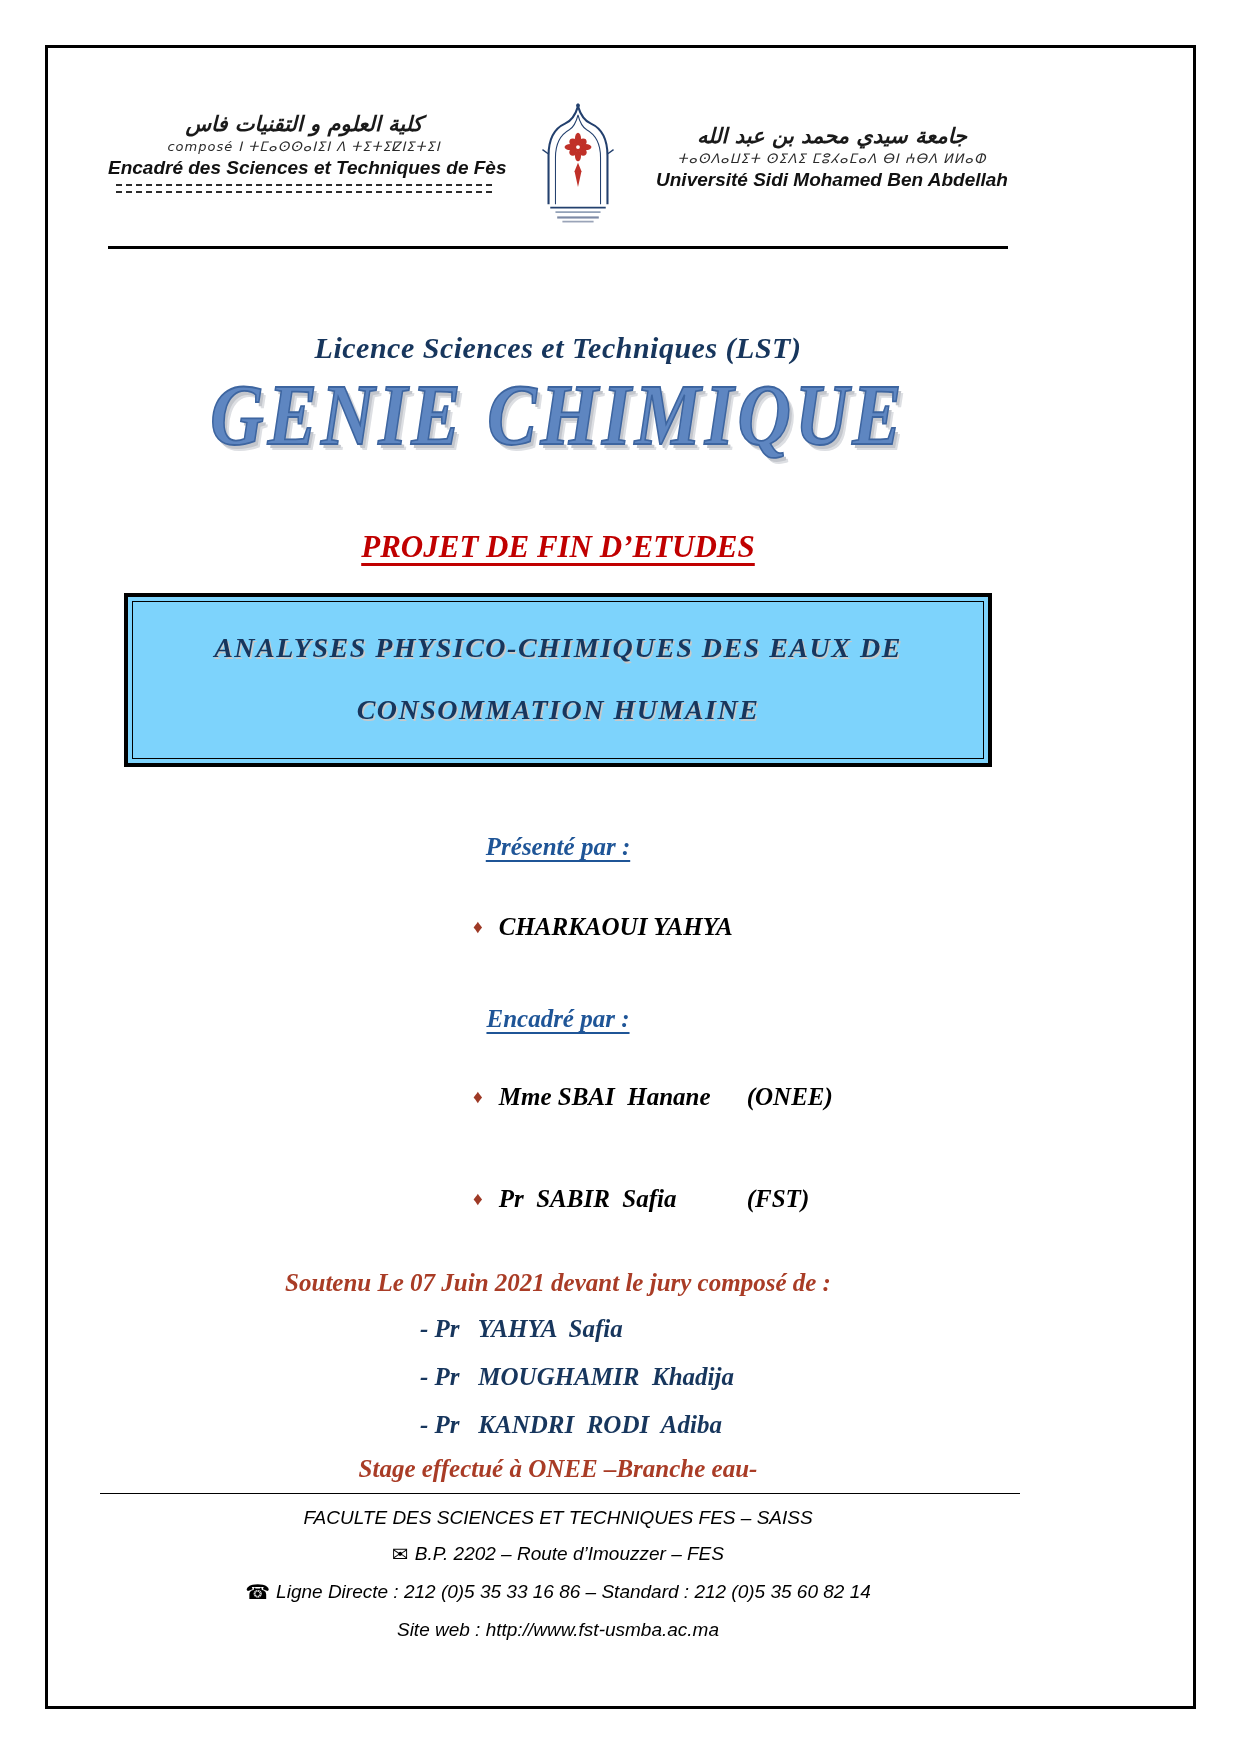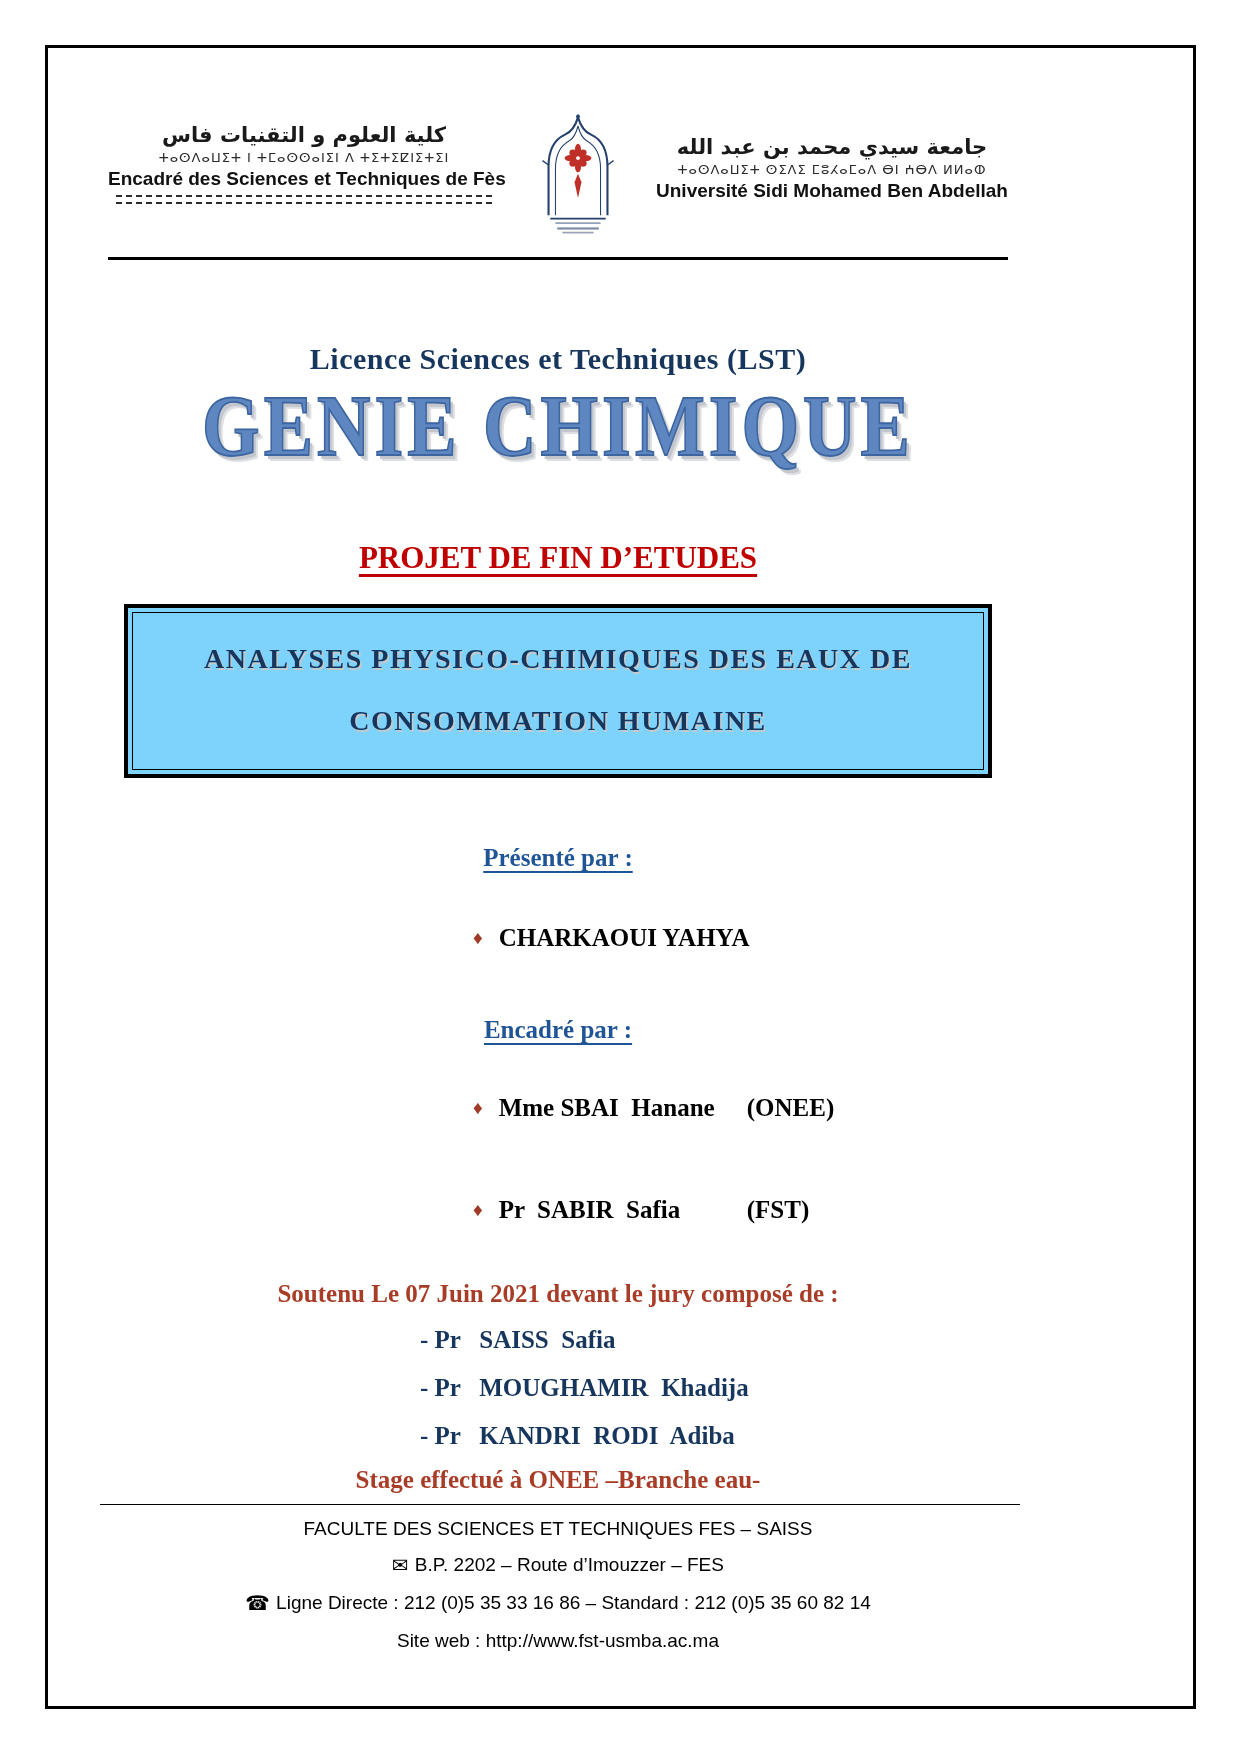--- a/index.html
+++ b/index.html
@@ -15,22 +15,23 @@
 
   .frame {
     position: absolute;
     left: 45px; top: 45px; right: 45px; bottom: 45px;
     border: 3px solid #000000;
     pointer-events: none;
   }
 
   .content {
     position: absolute;
-    left: 108px; top: 45px;
+    left: 108px; top: 34px;
     width: 900px;
+    font-style: italic;
   }
 
   
   .header {
     margin-top: 78px;
     display: flex;
     justify-content: space-between;
     align-items: flex-start;
   }
   .header-block { text-align: center; }
@@ -225,21 +226,21 @@
 <body>
 
 <div class="page">
   <div class="frame"></div>
 
   <div class="content">
 
     <div class="header">
       <div class="header-block header-left">
         <div class="arabic">كلية العلوم و التقنيات فاس</div>
-        <div class="tifinagh">ⵜⴰⵙⴷⴰⵡⵉⵜ ⵏ ⵜⵎⴰⵙⵙⴰⵏⵉⵏ ⴷ ⵜⵉⵜⵉⵇⵏⵉⵜⵉⵏ</div>
+        <div class="tifinagh">composé ⵏ ⵜⵎⴰⵙⵙⴰⵏⵉⵏ ⴷ ⵜⵉⵜⵉⵇⵏⵉⵜⵉⵏ</div>
         <div class="latin">Encadré des Sciences et Techniques de Fès</div>
         <div class="dash-line"></div>
         <div class="dash-line second"></div>
       </div>
 
       <div class="logo-wrap">
         <svg viewBox="0 0 120 150" width="104" height="130">
 
           <path d="M26,118 L26,62 C26,40 34,30 45,25 C53,21.5 57,15 60,5 C63,15 67,21.5 75,25 C86,30 94,40 94,62 L94,118" fill="none" stroke="#23406e" stroke-width="2.4"></path>
 
@@ -315,21 +316,21 @@
         <span class="diamond">♦</span><span class="sup-name">Mme SBAI  Hanane</span><span class="sup-aff">(ONEE)</span>
       </div>
       <div class="bullet-row row-sup2">
         <span class="diamond">♦</span><span class="sup-name">Pr  SABIR  Safia</span><span class="sup-aff">(FST)</span>
       </div>
     </div>
 
     <div class="soutenu-line">Soutenu Le 07 Juin 2021 devant le jury composé de :</div>
 
     <div class="jury-block">
-      <div class="jury-line">- Pr   SAISS  Safia</div>
+      <div class="jury-line">- Pr   YAHYA  Safia</div>
       <div class="jury-line">- Pr   MOUGHAMIR  Khadija</div>
       <div class="jury-line">- Pr   KANDRI  RODI  Adiba</div>
     </div>
 
     <div class="stage-line">Stage effectué à ONEE –Branche eau-</div>
 
     <div class="footer-rule"></div>
 
     <div class="footer">
       <div class="footer-line fl1">FACULTE DES SCIENCES ET TECHNIQUES FES – SAISS</div>

